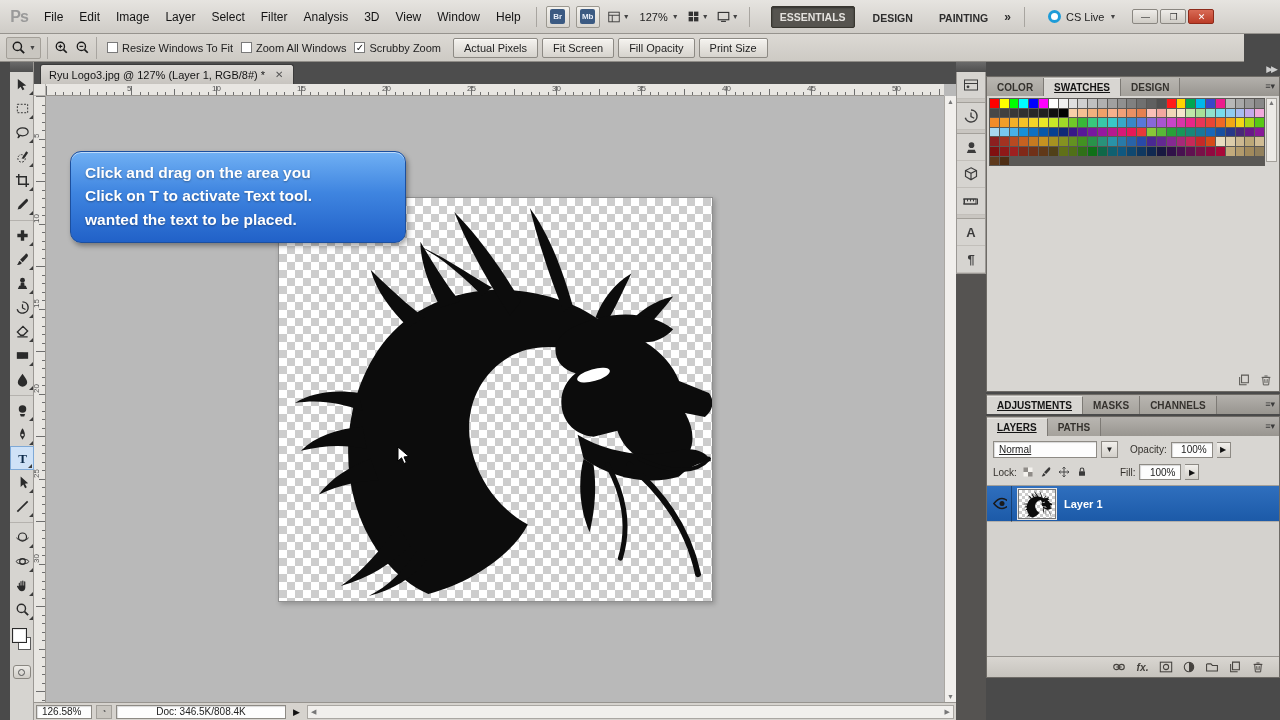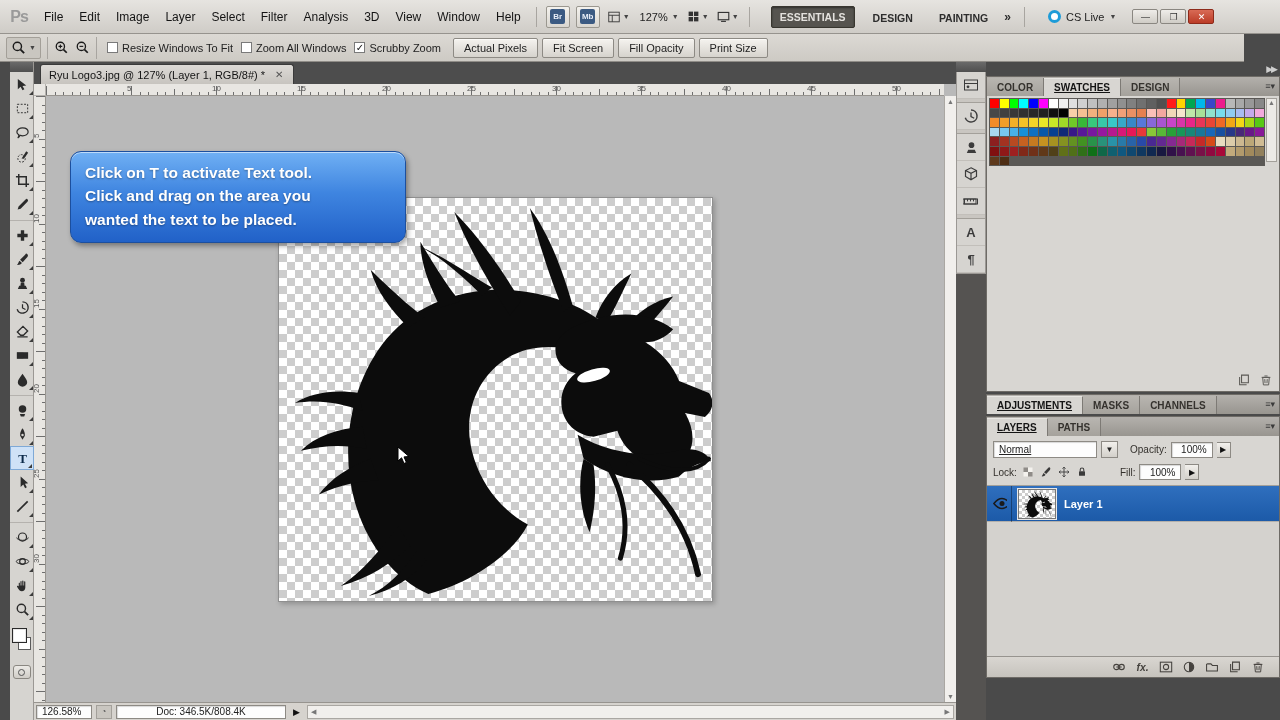--- a/index.html
+++ b/index.html
@@ -680,22 +680,22 @@
   <div class="viewport">
     <div class="canvas">
       <svg class="art" viewBox="0 0 435 405">
           <use href="#dragon-sym"></use>
         </svg>
       <svg class="cursor" viewBox="0 0 13 19">
         <path d="M1,1 L1,15 L4.6,11.8 L7,17.5 L9.4,16.4 L7,10.9 L12,10.5 Z" fill="#fff" stroke="#000" stroke-width="1"></path>
       </svg>
     </div>
     <div class="tooltip">
+      <div>Click and drag on the area you</div>
       <div>Click on T to activate Text tool.</div>
-      <div>Click and drag on the area you</div>
       <div>wanted the text to be placed.</div>
     </div>
   </div>
 
   <div class="vscroll">
     <span>▲</span>
     <span>▼</span>
   </div>
 
   <div class="statusbar">

